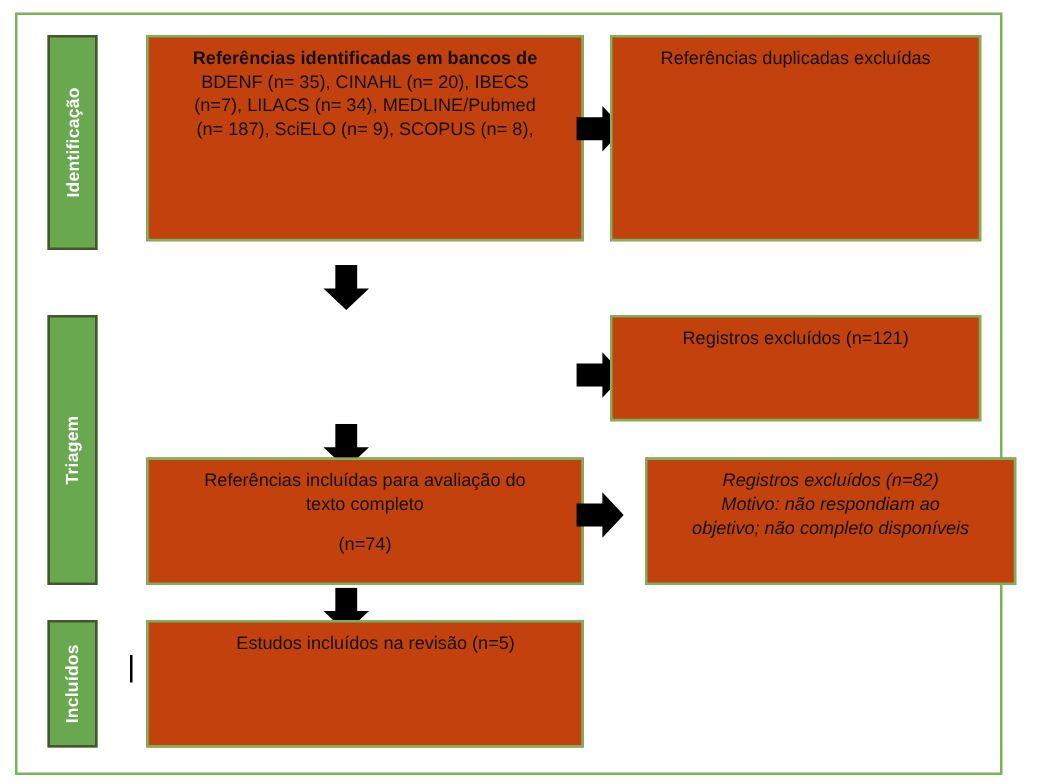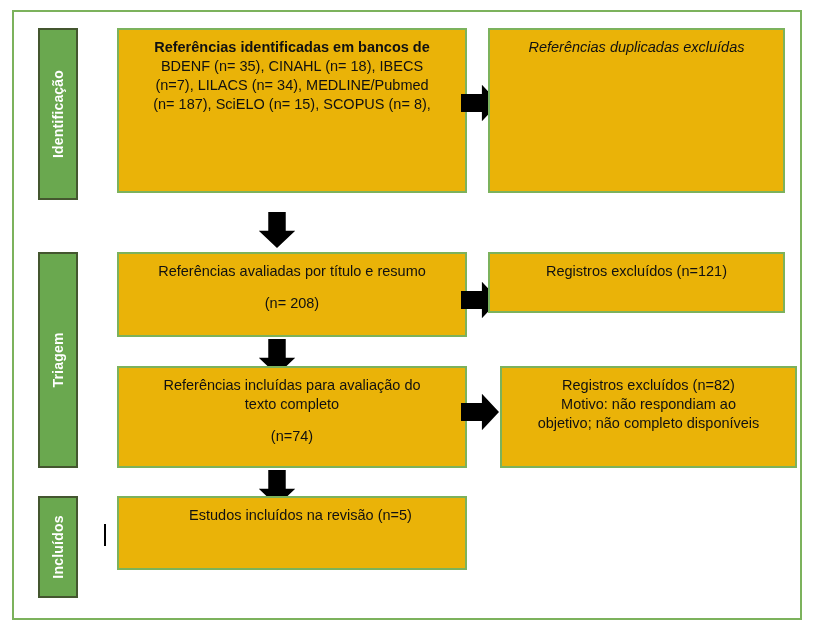--- a/index.html
+++ b/index.html
@@ -47,21 +47,21 @@
     letter-spacing: 0.2px;
     white-space: nowrap;
     transform: rotate(-90deg);
     transform-origin: center center;
     line-height: 1;
   }
 
   
   .flow-box {
     position: absolute;
-    background: #eab308;
+    background: #c2410c;
     border: 2px solid #7cb25c;
     box-sizing: border-box;
     padding: 8px 10px 6px 10px;
     text-align: center;
     color: #111111;
     font-size: 14.5px;
     line-height: 1.32;
   }
   .flow-box .ln { display: block; }
   .flow-box .ln.bold { font-weight: bold; }
@@ -100,61 +100,57 @@
   <div class="stage-bar" style="left:38px; top:252px; width:40px; height:216px;">
     <span class="stage-text">Triagem</span>
   </div>
 
   <div class="stage-bar" style="left:38px; top:496px; width:40px; height:102px;">
     <span class="stage-text">Incluídos</span>
   </div>
 
   <div class="flow-box" style="left:117px; top:28px; width:350px; height:165px;">
     <span class="ln bold">Referências identificadas em bancos de</span>
-    <span class="ln">BDENF (n= 35), CINAHL (n= 18), IBECS</span>
+    <span class="ln">BDENF (n= 35), CINAHL (n= 20), IBECS</span>
     <span class="ln">(n=7), LILACS (n= 34), MEDLINE/Pubmed</span>
-    <span class="ln">(n= 187), SciELO (n= 15), SCOPUS (n= 8),</span>
+    <span class="ln">(n= 187), SciELO (n= 9), SCOPUS (n= 8),</span>
   </div>
 
   <div class="arrow arrow-right" style="left:461px; top:84px; width:38px; height:38px;"></div>
 
-  <div class="flow-box" style="left:488px; top:28px; width:297px; height:165px;font-style:italic;">
+  <div class="flow-box" style="left:488px; top:28px; width:297px; height:165px;">
     <span class="ln">Referências duplicadas excluídas</span>
   </div>
 
   <div class="arrow arrow-down" style="left:258px; top:212px; width:38px; height:36px;"></div>
 
-  <div class="flow-box" style="left:117px; top:252px; width:350px; height:85px;">
-    <span class="ln">Referências avaliadas por título e resumo</span>
-    <span class="ln spacer-top">(n= 208)</span>
-  </div>
 
   <div class="arrow arrow-right" style="left:461px; top:281px; width:38px; height:38px;"></div>
 
-  <div class="flow-box" style="left:488px; top:252px; width:297px; height:61px;">
+  <div class="flow-box" style="left:488px; top:252px; width:297px; height:85px;">
     <span class="ln">Registros excluídos (n=121)</span>
   </div>
 
   <div class="arrow arrow-down" style="left:258px; top:339px; width:38px; height:36px;"></div>
 
   <div class="flow-box" style="left:117px; top:366px; width:350px; height:102px;text-align:center;">
     <span class="ln">Referências incluídas para avaliação do</span>
     <span class="ln">texto completo</span>
     <span class="ln spacer-top">(n=74)</span>
   </div>
 
   <div class="arrow arrow-right" style="left:461px; top:393px; width:38px; height:38px;"></div>
 
-  <div class="flow-box" style="left:500px; top:366px; width:297px; height:102px;">
+  <div class="flow-box" style="left:516px; top:366px; width:297px; height:102px;font-style:italic;">
     <span class="ln">Registros excluídos (n=82)</span>
     <span class="ln">Motivo: não respondiam ao</span>
     <span class="ln">objetivo; não completo disponíveis</span>
   </div>
 
   <div class="arrow arrow-down" style="left:258px; top:470px; width:38px; height:36px;"></div>
 
   <div class="tick-mark" style="left:104px; top:524px; width:2px; height:22px;"></div>
 
-  <div class="flow-box" style="left:117px; top:496px; width:350px; height:74px;padding-left:27px;">
+  <div class="flow-box" style="left:117px; top:496px; width:350px; height:102px;padding-left:27px;">
     <span class="ln">Estudos incluídos na revisão (n=5)</span>
   </div>
 
 </div>
 
 </body></html>

